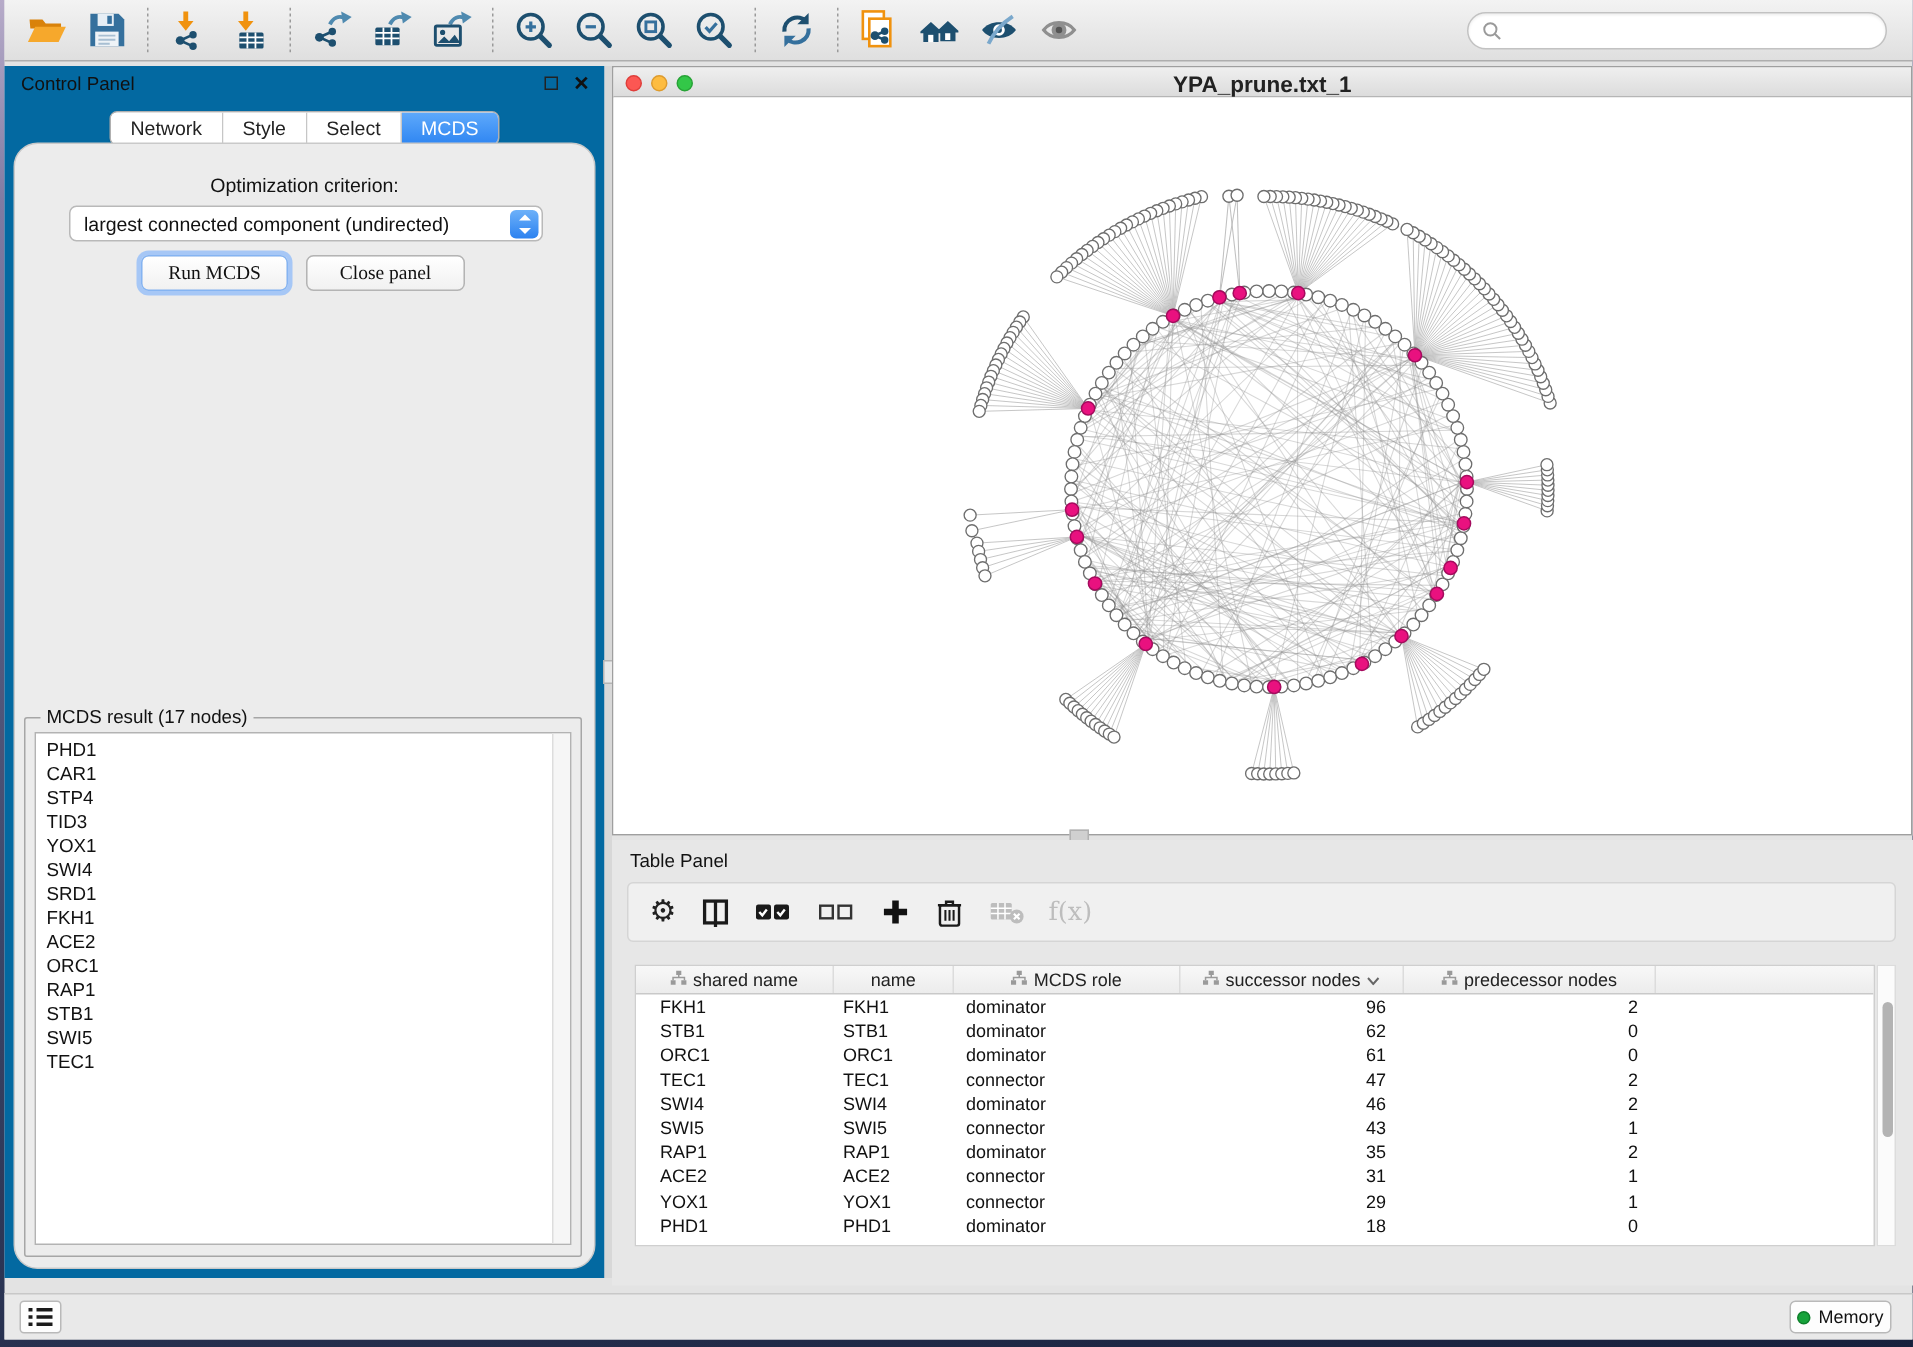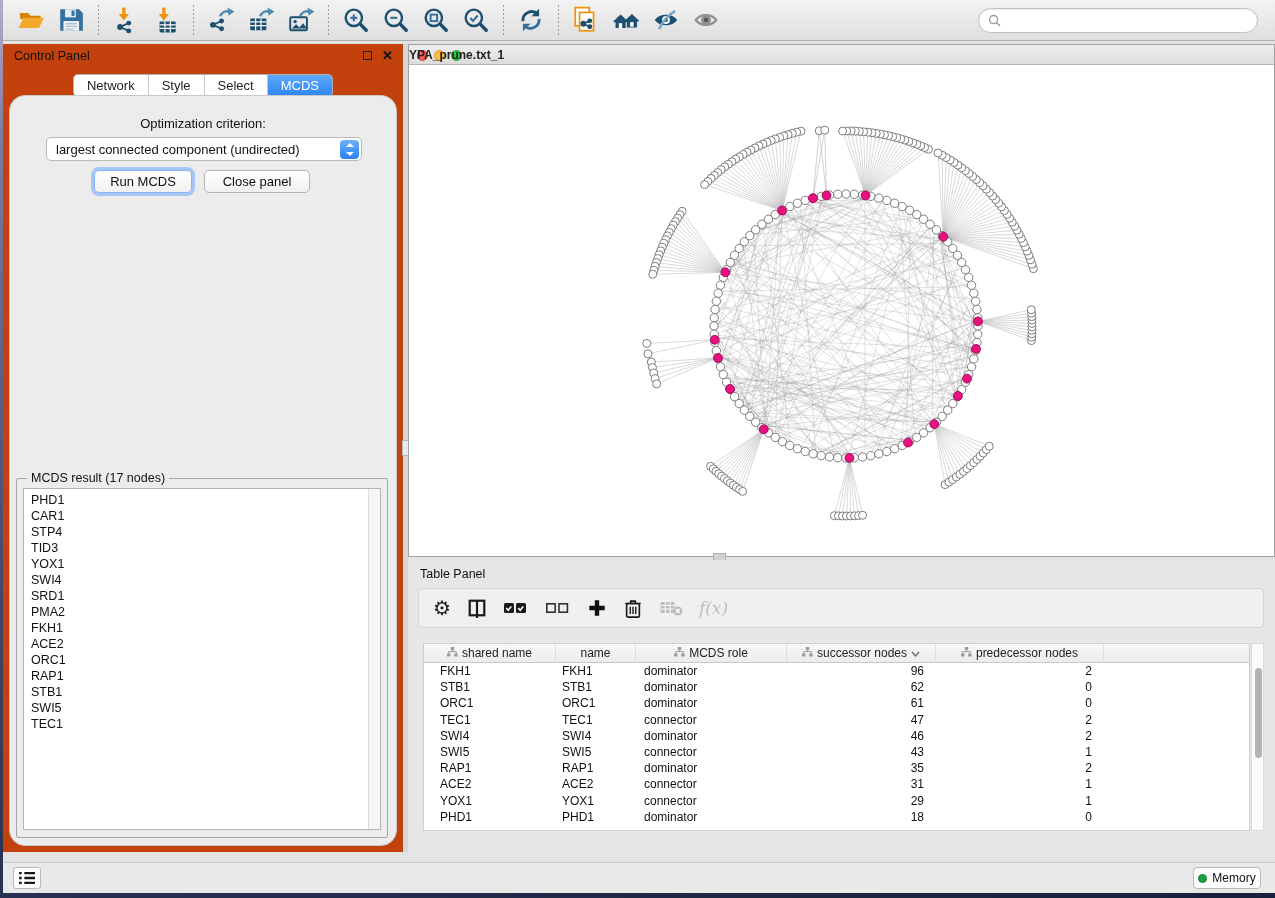--- a/index.html
+++ b/index.html
@@ -18,21 +18,21 @@
   .tb-sep { width:1px; height:30px; margin:0 7px;
     background-image:linear-gradient(#9a9a9a 55%, rgba(0,0,0,0) 0%);
     background-size:1px 4px; }
   .search { position:absolute; right:17px; top:8px; width:280px; height:25px;
     border:1px solid #c2c2c2; border-radius:13px; background:#fff;
     display:flex; align-items:center; padding:0 9px; box-shadow:inset 0 1px 2px rgba(0,0,0,.08); }
   .search input { border:none; outline:none; flex:1; font-size:12px; margin-left:6px;
     font-family:"Liberation Sans",sans-serif; background:transparent; }
 
   
-  .control-panel { position:absolute; left:0; top:44px; width:400px; height:808px; background:#c2410c; }
+  .control-panel { position:absolute; left:0; top:44px; width:400px; height:808px; background:#0369a1; }
   .cp-titlebar { position:absolute; left:11px; top:5px; font-size:12.5px; color:#111; }
   .panel-icons { position:absolute; right:10px; top:6px; display:flex; gap:10px; align-items:center; }
   .float-box { width:9px; height:9px; border:1.5px solid #222; display:inline-block; }
   .close-x { font-size:13px; font-weight:bold; color:#111; line-height:11px; }
   .seg { display:flex; border:1px solid #b0b0b0; border-radius:5px; overflow:hidden;
     background:#fff; box-shadow:0 1px 1px rgba(0,0,0,.08); }
   .seg .t { padding:3px 13px; font-size:13px; color:#222; border-right:1px solid #c6c6c6;
     background:#fff; white-space:nowrap; }
   .seg .t:last-child { border-right:none; }
   .seg .t.active { background:linear-gradient(#5ea9fb,#2f86f2); color:#fff; }
@@ -44,21 +44,21 @@
     border:1px solid #b9b9b9; border-radius:5px; display:flex; align-items:center; }
   .combo .val { flex:1; font-size:13px; padding:0 9px; color:#111; white-space:nowrap; overflow:hidden; }
   .combo .step { width:19px; height:19px; margin-right:2px; border-radius:4px;
     background:linear-gradient(#6db1f9,#2c82f0); position:relative; flex:0 0 auto; }
   .combo .step:before, .combo .step:after { content:""; position:absolute; left:5.5px;
     border-left:4px solid transparent; border-right:4px solid transparent; }
   .combo .step:before { top:3px; border-bottom:4.5px solid #fff; }
   .combo .step:after { bottom:3px; border-top:4.5px solid #fff; }
   .btn { position:absolute; background:linear-gradient(#ffffff,#f1f1f1); border:1px solid #b4b4b4;
     border-radius:5px; font-size:13px; padding:3px 0; color:#111; text-align:center;
-    font-family:Liberation Sans, sans-serif; }
+    font-family:Liberation Serif, serif; }
   .btn-run { left:84px; top:74px; width:98px; box-shadow:0 0 0 3px rgba(110,170,255,.55); border-color:#85b4f2; }
   .btn-close { left:194px; top:74px; width:106px; }
   .result-group { position:absolute; left:6px; top:382px; width:372px; height:360px;
     border:1px solid #a6a6a6; border-radius:2px; }
   .result-legend { position:absolute; top:-8px; left:10px; background:#ececec; padding:0 4px;
     font-size:12.5px; color:#111; }
   .result-list { position:absolute; left:6px; top:9px; right:6px; bottom:7px; background:#fff;
     border:1px solid #b3b3b3; overflow:hidden; }
   .result-list ul { list-style:none; padding:3px 0 0 7px; font-size:12.5px; line-height:16px; color:#111; }
   .result-scroll { position:absolute; right:0; top:0; bottom:0; width:12px; background:#f6f6f6;
@@ -74,33 +74,33 @@
   
   .net-window { position:absolute; left:405px; top:44px; width:867px; height:513px;
     border:1px solid #9f9f9f; background:#fff; }
   .net-titlebar { position:absolute; left:0; top:0; width:100%; height:20px;
     background:linear-gradient(#efefef,#dcdcdc); border-bottom:1px solid #b5b5b5; }
   .traffic { position:absolute; left:8px; top:4.5px; display:flex; gap:6px; }
   .traffic span { width:11px; height:11px; border-radius:50%; display:inline-block; }
   .tl-red { background:#fc5753; border:1px solid #df3e3a; }
   .tl-yellow { background:#fdbc40; border:1px solid #de9b2d; }
   .tl-green { background:#33c748; border:1px solid #27a336; }
-  .net-title { position:absolute; width:100%; top:3px; font-size:12px;
+  .net-title { position:absolute; width:100%; top:3px; text-align:center; font-size:15px;
     font-weight:700; color:#222; }
   .net-canvas { position:absolute; left:0; top:20px; width:865px; height:491px; background:#fff; }
 
   
   .table-panel { position:absolute; left:405px; top:560px; width:1012px; height:297px; background:#e7e7e7; }
   .tp-title { position:absolute; left:12px; top:7px; font-size:12.5px; color:#111; }
   .tp-toolbar { position:absolute; left:10px; top:28px; width:846px; height:40px;
     background:#f0f0f0; border:1px solid #d5d5d5; border-radius:4px;
     display:flex; align-items:center; padding-left:14px; }
   .tp-tool { display:flex; align-items:center; justify-content:center; margin-right:16px; }
   .gear-char { font-size:20px; color:#222; line-height:20px; }
-  .fx-label { font-family:"DejaVu Serif", serif; font-style:italic; font-size:17px; color:#bdbdbd; }
+  .fx-label { font-family:"DejaVu Serif", serif; font-size:17px; color:#bdbdbd; }
   .tp-table { position:absolute; left:15px; top:83px; width:827px; height:188px;
     background:#fff; border:1px solid #cfcfcf; overflow:hidden; }
   .tr-head { display:flex; height:19px; background:linear-gradient(#f8f8f8,#ececec);
     border-bottom:1px solid #c9c9c9; }
   .hc { display:flex; align-items:center; justify-content:center; gap:4px; font-size:12px;
     color:#222; border-right:1px solid #dcdcdc; height:100%; }
   .hc.filler { border-right:none; flex:1; }
   .tr { display:flex; height:16.2px; align-items:center; }
   .td { font-size:12px; color:#111; height:100%; display:flex; align-items:center; }
   .td.al { justify-content:flex-start; }
@@ -302,21 +302,20 @@
         <span class="result-legend">MCDS result (17 nodes)</span>
         <div class="result-list">
           <ul id="mcds-list">
               <li>PHD1</li>
               <li>CAR1</li>
               <li>STP4</li>
               <li>TID3</li>
               <li>YOX1</li>
               <li>SWI4</li>
               <li>SRD1</li>
-              <li>PMA2</li>
               <li>FKH1</li>
               <li>ACE2</li>
               <li>ORC1</li>
               <li>RAP1</li>
               <li>STB1</li>
               <li>SWI5</li>
               <li>TEC1</li>
             </ul>
           <div class="result-scroll"></div>
         </div>

